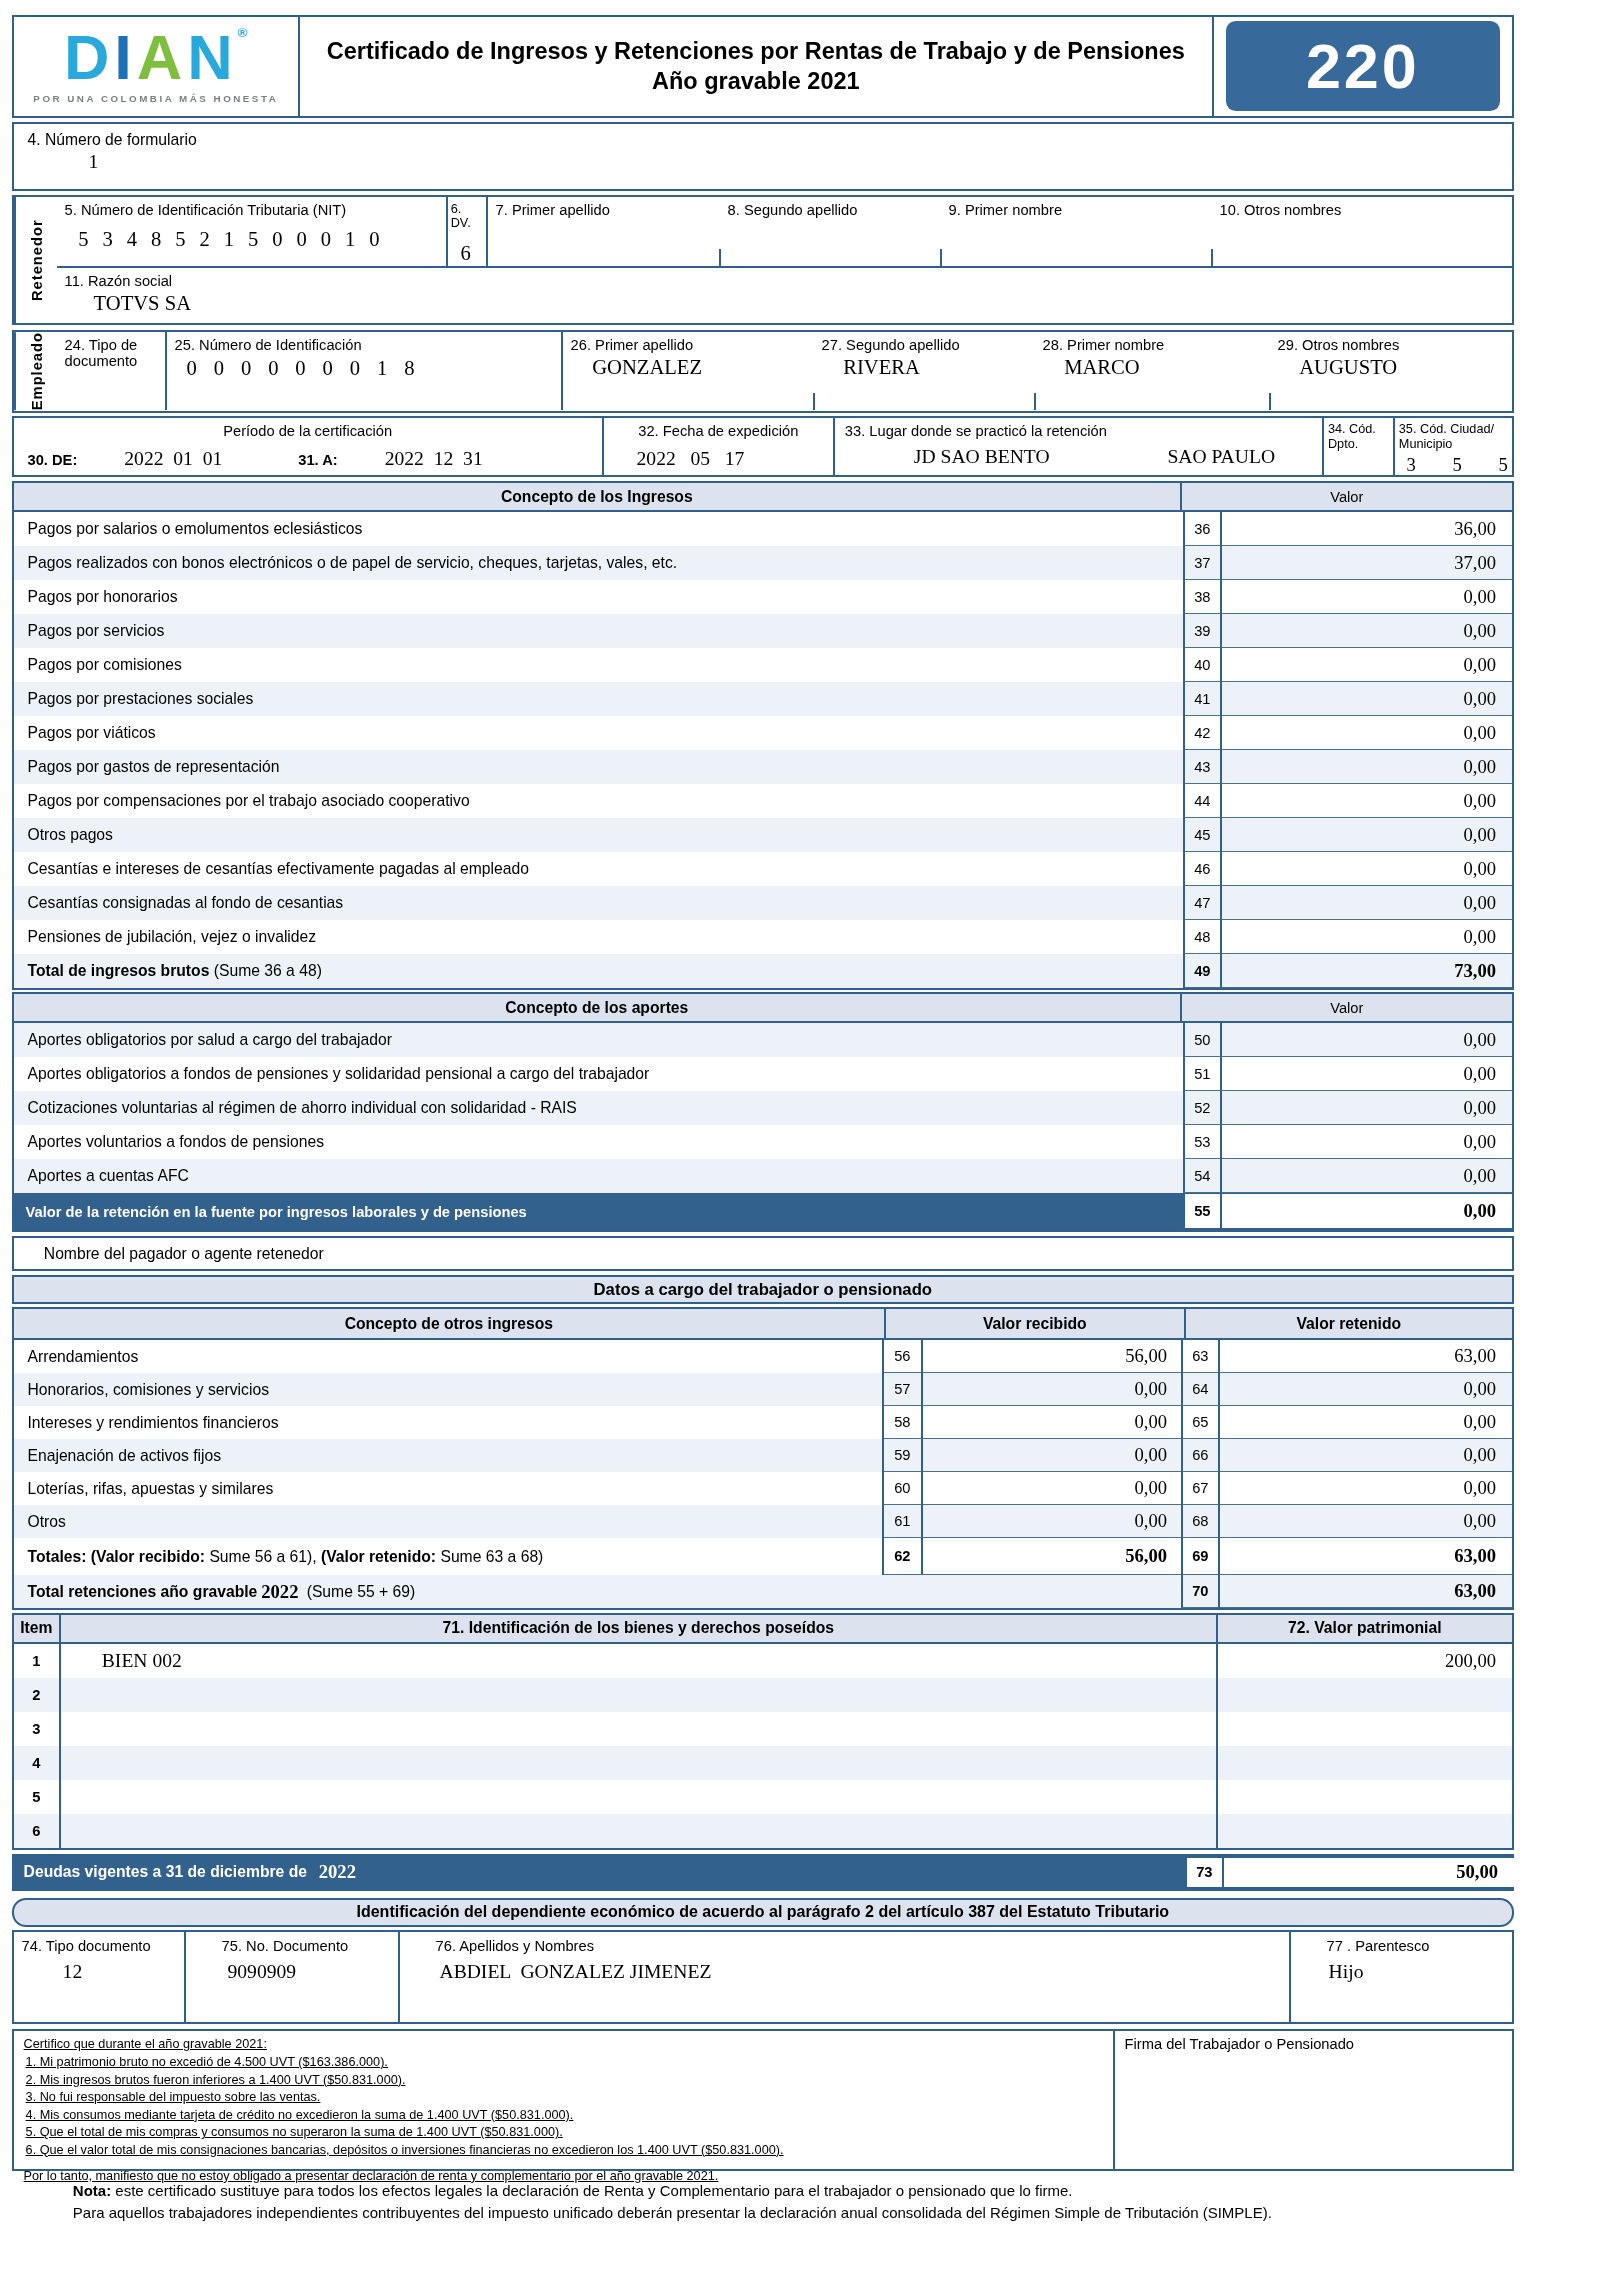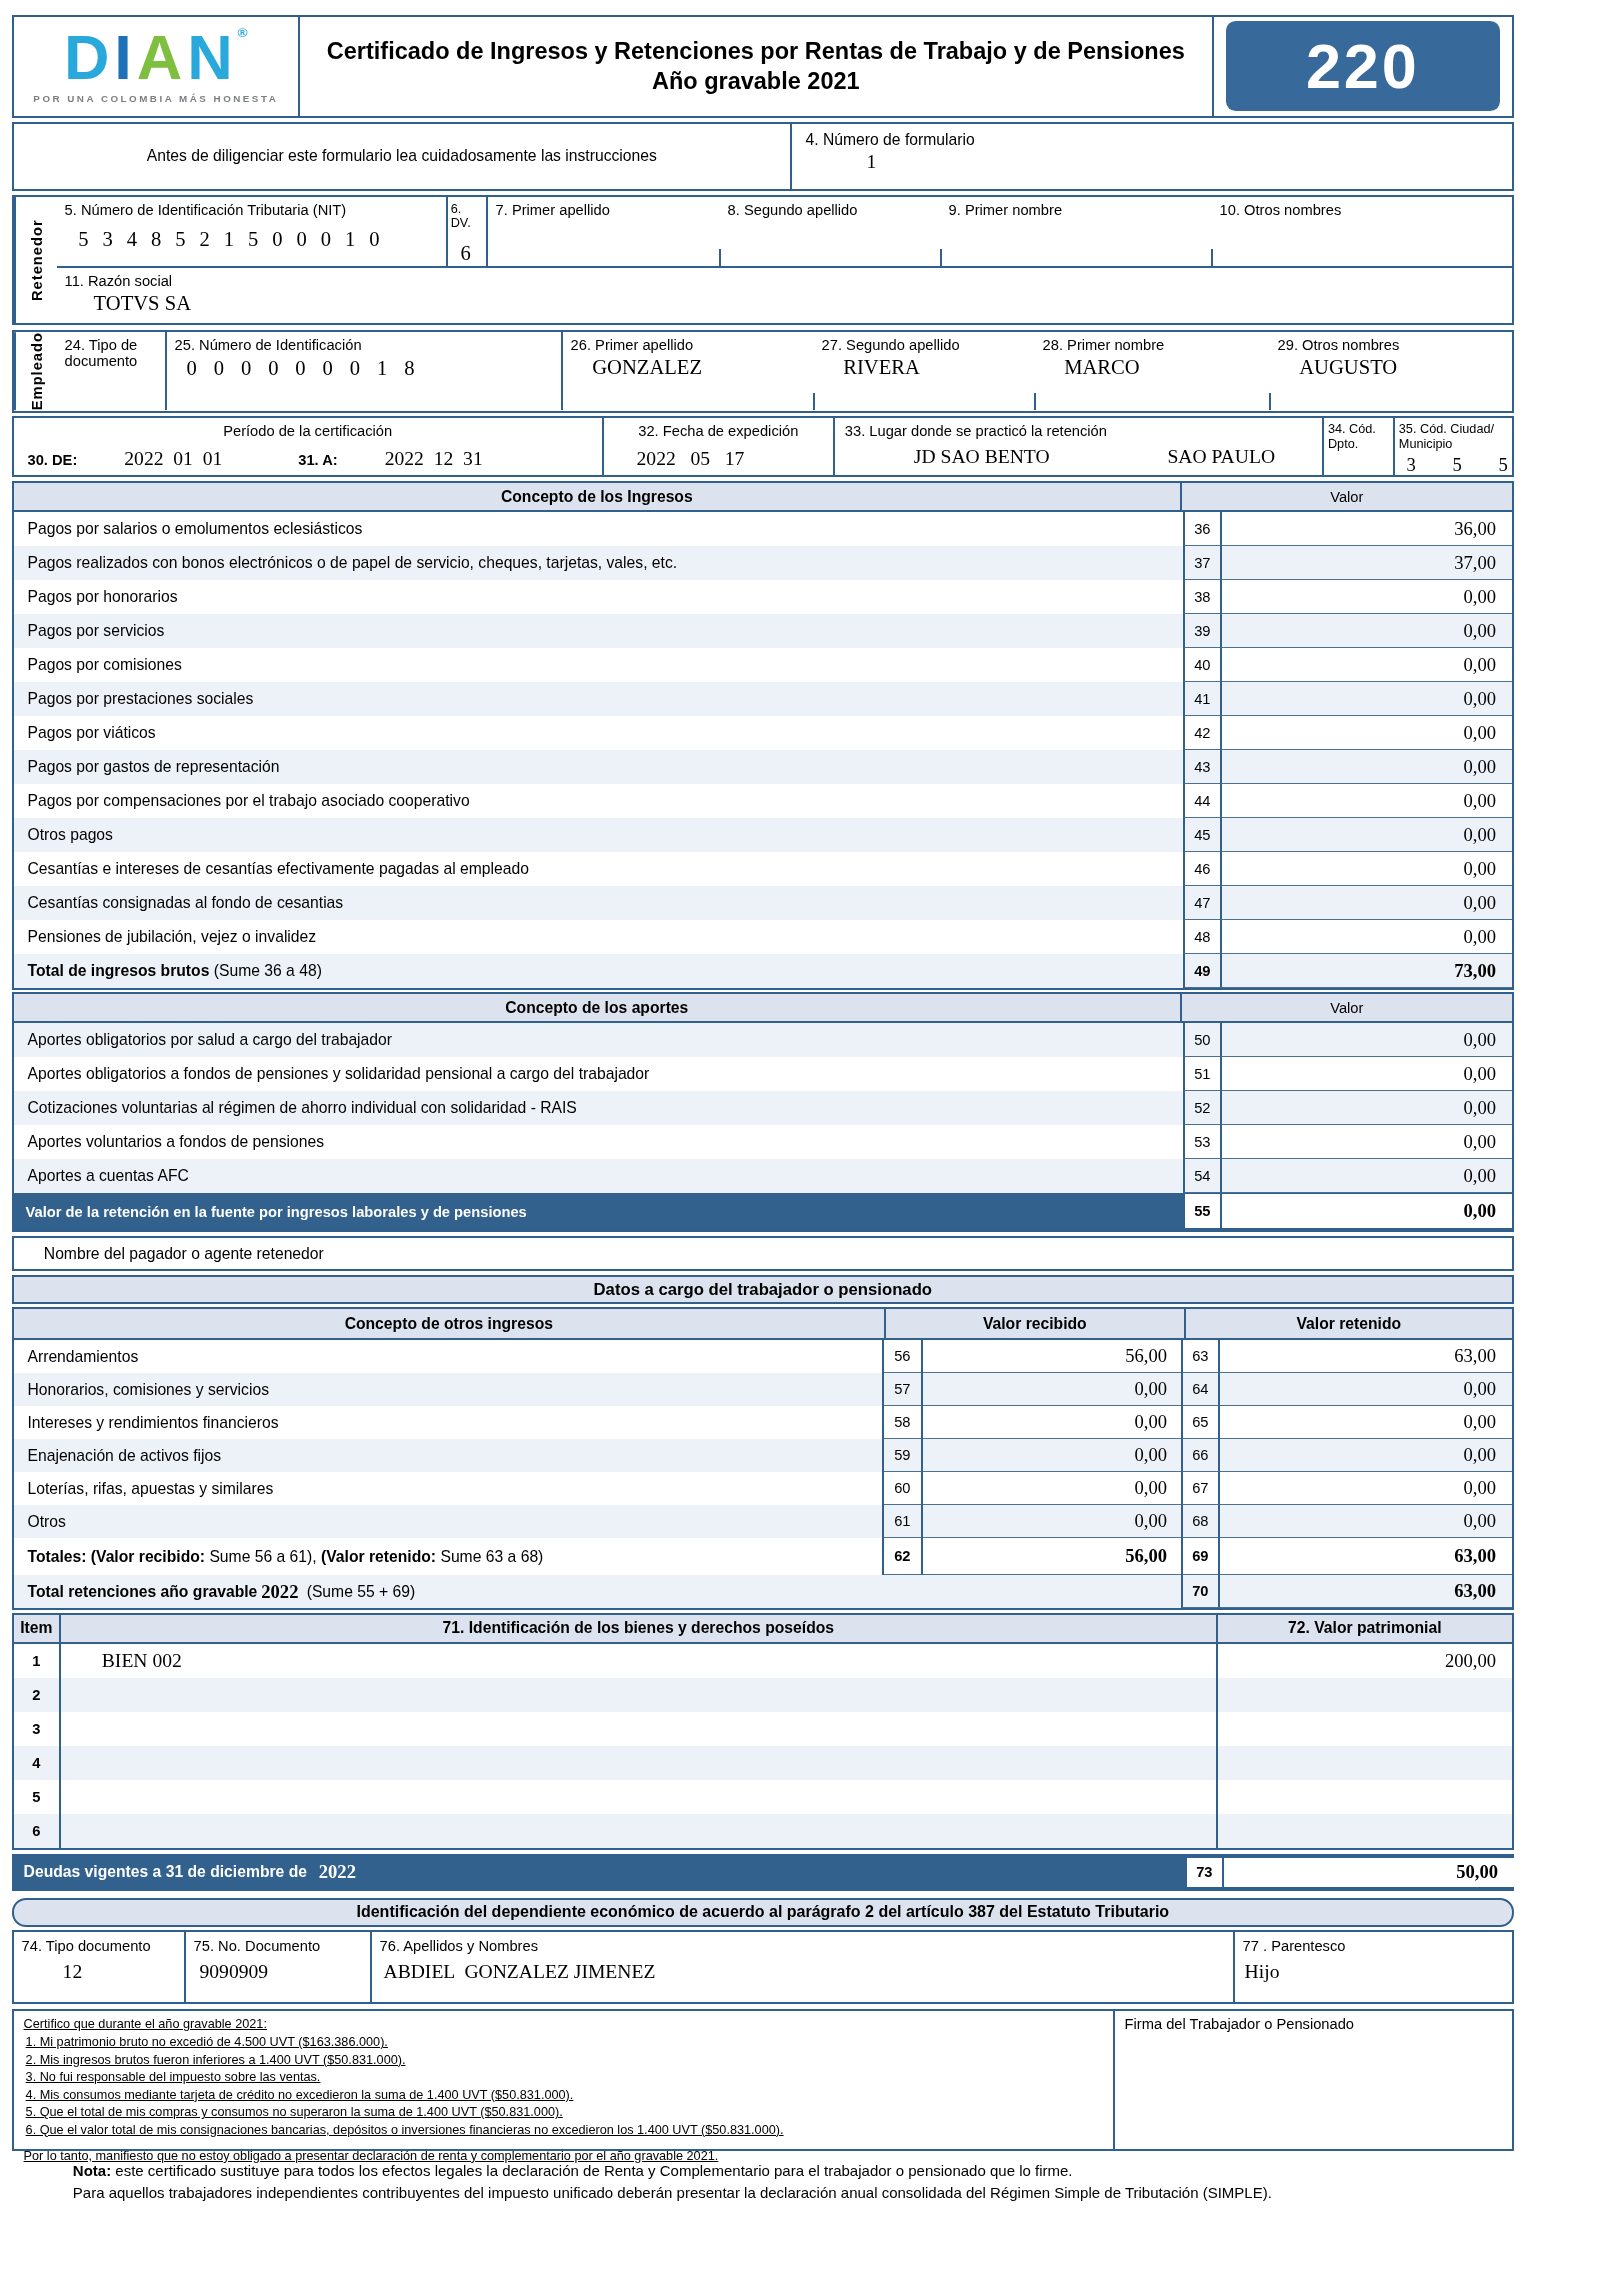--- a/index.html
+++ b/index.html
@@ -129,21 +129,21 @@
   .b-val{ width:294px; display:flex; align-items:center; justify-content:flex-end; padding-right:15.7px; font-family:"Liberation Serif",serif; font-size:18.6px; }
 
   
   .deudas{ display:flex; height:37px; border:2px solid var(--bd); border-left:none; border-right:none; margin-top:3.9px; }
   .deudas .bar-label{ font-size:15.7px; }
   .deudas .bar-num{ border-top-width:2px; }
   .deudas .bar-val{ border-top:2px solid var(--bd); }
 
   
   .dep-band{ margin-top:7px;border-radius:14px; }
-  .dep-row{ display:flex; height:74px; border:2px solid var(--bd); margin-top:2.9px; }
+  .dep-row{ display:flex; height:94px; border:2px solid var(--bd); margin-top:2.9px;gap:28px; }
   .dep-row .fcell{ padding-top:5.9px; }
   .d1{ width:172px; border-right:2px solid var(--bd); }
   .d2{ width:186px; border-right:2px solid var(--bd); }
   .d3{ width:863px; border-right:2px solid var(--bd); }
   .d4{ flex:1; }
   .d-val{ margin-top:7.8px; font-size:19.6px; }
   .d1 .d-val{ margin-left:41px; } .d2 .d-val{ margin-left:5.9px; } .d3 .d-val{ margin-left:3.9px; } .d4 .d-val{ margin-left:2px; }
 
   
   .cert{ display:flex; border:2px solid var(--bd); margin-top:4.9px; height:142px; }
@@ -170,21 +170,20 @@
       <div class="title-cell">
         <div>Certificado de Ingresos y Retenciones por Rentas de Trabajo y de Pensiones</div>
         <div>Año gravable 2021</div>
       </div>
       <div class="badge-cell">
         <div class="badge">220</div>
       </div>
     </div>
 
     <div class="row2">
-      <div class="notice-cell">Antes de diligenciar este formulario lea cuidadosamente las instrucciones</div>
       <div class="formnum-cell">
         <div>4. Número de formulario</div>
         <div class="val formnum-val">1</div>
       </div>
     </div>
 
     <div class="block">
       <div class="side">Retenedor</div>
       <div class="fields">
         <div class="frow rowA">

